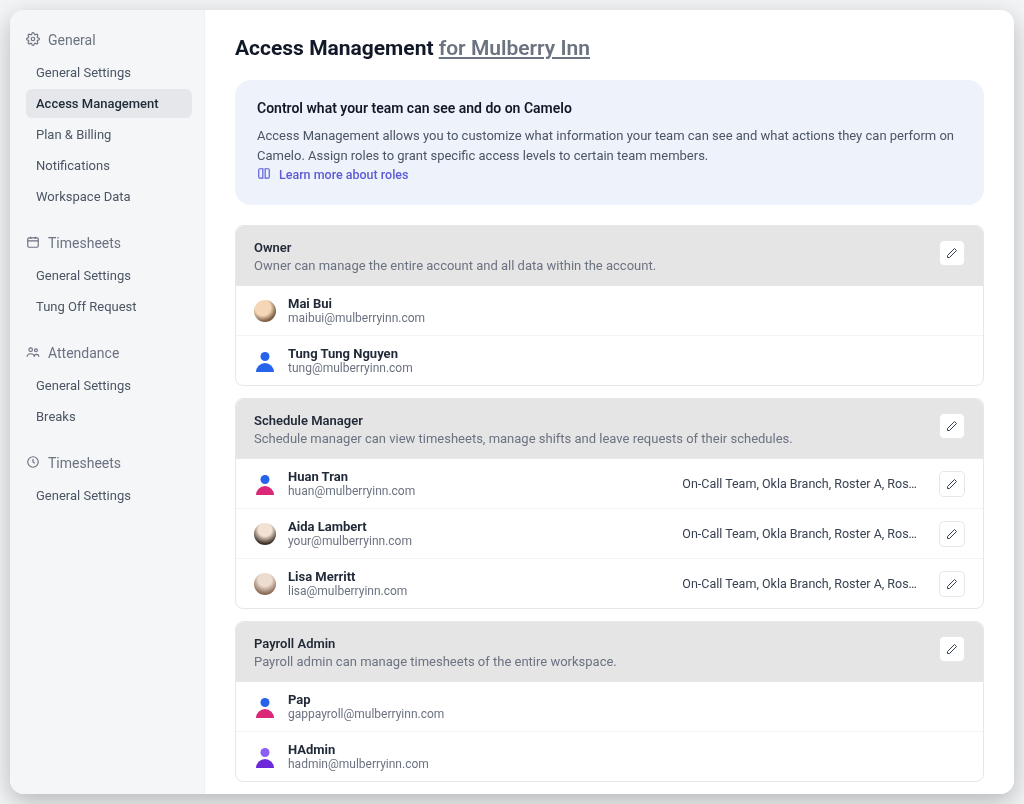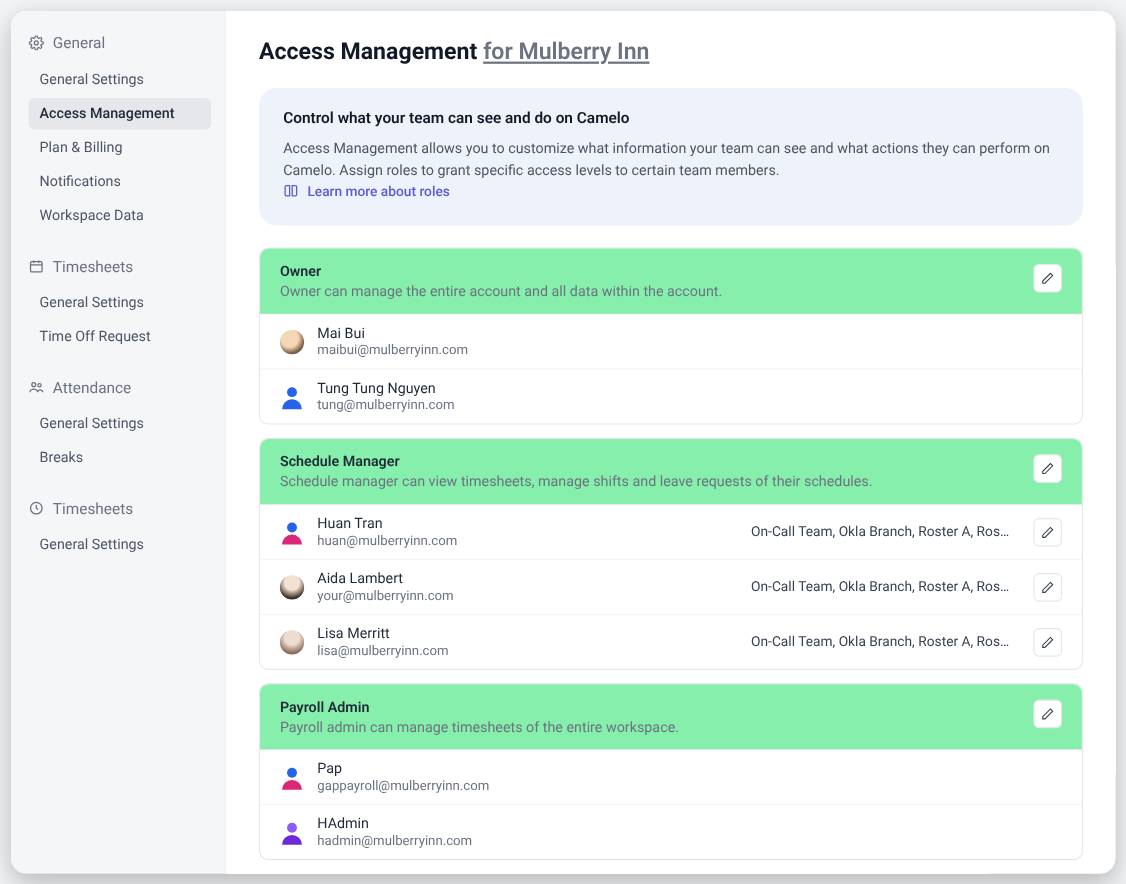--- a/index.html
+++ b/index.html
@@ -82,21 +82,21 @@
   .info-body { font-size: 13px; color: #4b5563; line-height: 1.55; }
   .info-link { display: inline-flex; gap: 8px; align-items: center; font-size: 12.5px; font-weight: 500; color: #5b5bd6; }
   .role-block {
     border: 1px solid #e5e7eb;
     border-radius: 8px;
     margin-bottom: 12px;
     background: #fff;
   }
   .role-header {
     padding: 14px 18px 12px 18px;
-    background: #86efac;
+    background: #e5e5e5;
     display: flex;
     justify-content: space-between;
     align-items: flex-start;
     border-bottom: 1px solid #e5e7eb;
     border-top-left-radius: 8px;
     border-top-right-radius: 8px;
   }
   .role-header-text { flex: 1; }
   .role-name { font-weight: 600; font-size: 13px; color: #1f2937; margin-bottom: 3px; }
   .role-desc { font-size: 13px; color: #6b7280; }
@@ -130,21 +130,21 @@
   .avatar.blue::before { content:""; position:absolute; top:2px; left:50%; transform:translateX(-50%); width:9px; height:9px; border-radius:50%; background:#2563eb; }
   .avatar.blue::after  { content:""; position:absolute; bottom:0px; left:50%; transform:translateX(-50%); width:18px; height:9px; border-radius:10px 10px 0 0; background:#2563eb; }
   .avatar.pink::after { background:#db2777 !important; }
   .avatar.violet::before { background:#8b5cf6 !important; }
   .avatar.violet::after { background:#6d28d9 !important; }
   .avatar.photo { background-size: cover; background-position: center; }
   .avatar.photo1 { background: radial-gradient(circle at 40% 35%, #f5d7b8 40%, #7a5c44 70%); }
   .avatar.photo2 { background: radial-gradient(circle at 50% 30%, #f3e2d3 35%, #3a2e25 75%); }
   .avatar.photo3 { background: radial-gradient(circle at 50% 30%, #eddcd0 35%, #8a6a56 75%); }
   .member-text { flex: 1; }
-  .member-name { font-size: 13px; font-weight: 400; color: #1f2937; }
+  .member-name { font-size: 13px; font-weight: 700; color: #1f2937; }
   .member-email { font-size: 12px; color: #6b7280; }
   .member-scope { font-size: 12.5px; color: #374151; margin-right: 10px; max-width: 290px; white-space: nowrap; overflow: hidden; text-overflow: ellipsis; }
 </style>
 </head>
 <body>
 
 <div class="app">
 
   <aside class="sidebar">
     <div class="side-section">
@@ -168,21 +168,21 @@
       <div class="side-header">
         <span class="side-icon">
           <svg viewBox="0 0 24 24" fill="none" stroke="#6b7280" stroke-width="2">
               <rect x="3" y="5" width="18" height="16" rx="2"></rect>
               <path d="M16 3v4M8 3v4M3 10h18"></path>
             </svg>
         </span>
         <span>Timesheets</span>
       </div>
       <div class="side-item">General Settings</div>
-      <div class="side-item">Time Off Request</div>
+      <div class="side-item">Tung Off Request</div>
     </div>
 
     <div class="side-section">
       <div class="side-header">
         <span class="side-icon">
           <svg viewBox="0 0 24 24" fill="none" stroke="#6b7280" stroke-width="2">
               <circle cx="8" cy="8" r="3"></circle>
               <circle cx="17" cy="9" r="2.5"></circle>
               <path d="M2 20c0-3 3-5 6-5s6 2 6 5M14 20c0-2 2-4 4-4s4 2 4 4"></path>
             </svg>

